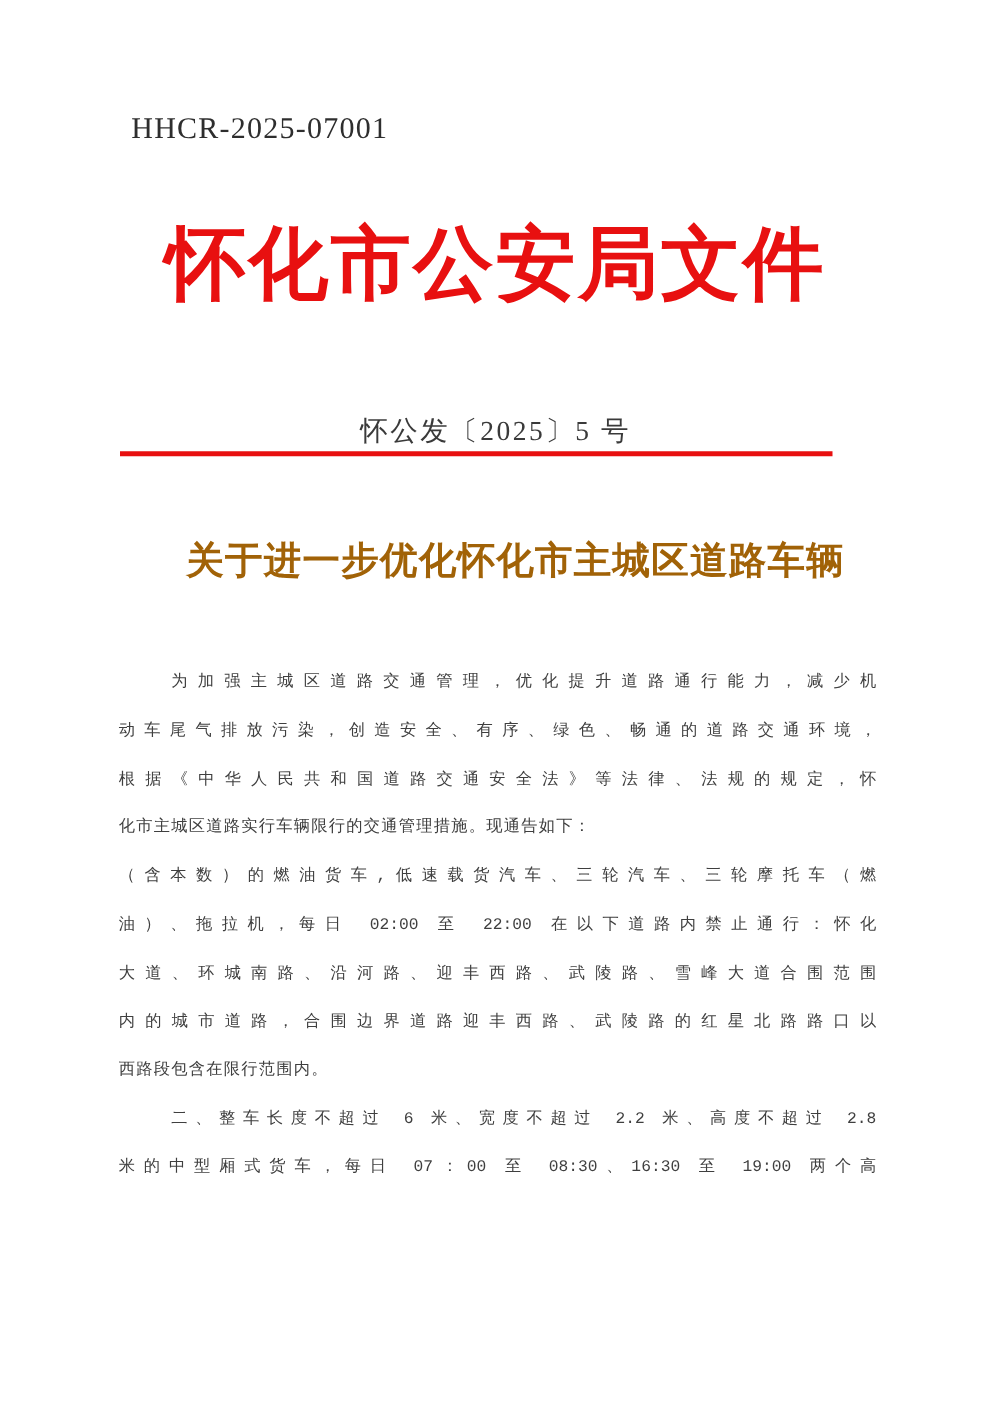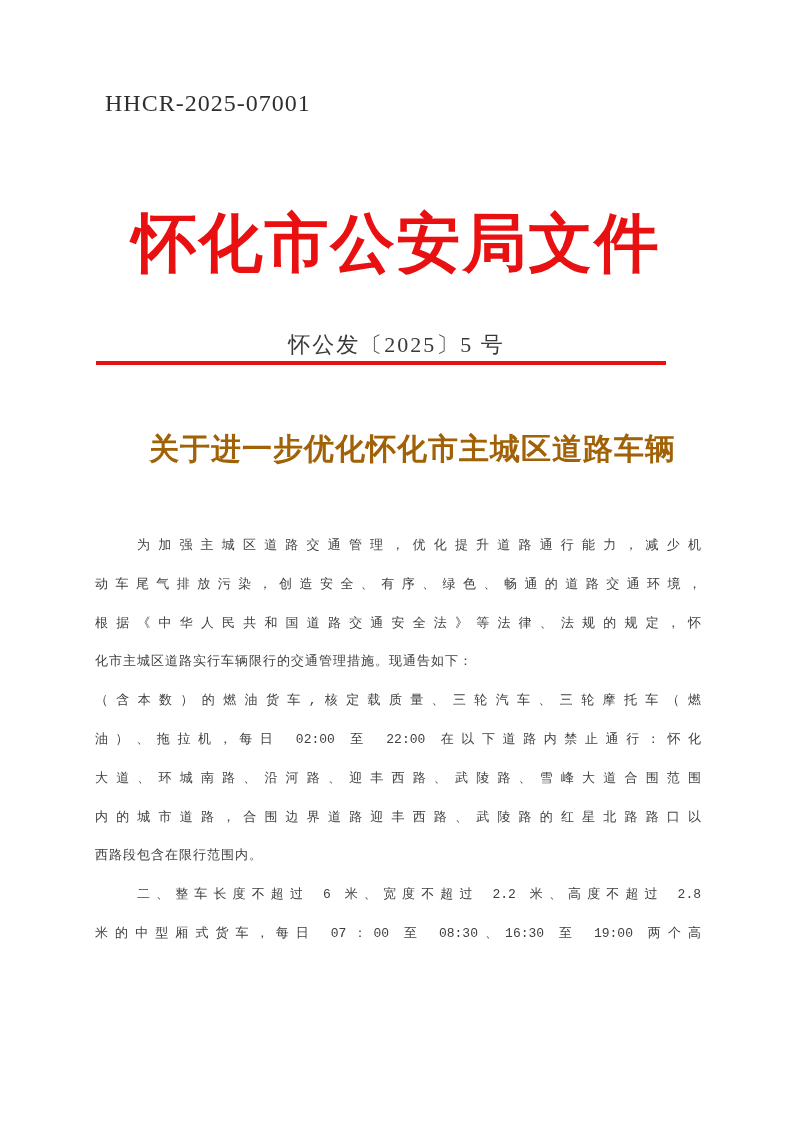--- a/index.html
+++ b/index.html
@@ -27,21 +27,20 @@
     position: absolute;
     left: 0;
     top: 168px;
     width: 100%;
     text-align: center;
     font-size: 64px;
     font-weight: 700;
     letter-spacing: 2px;
     color: var(--red);
     font-family: "Liberation Serif", "DejaVu Serif", serif;
-    margin-top: 32px;
   }
   .doc-number {
     position: absolute;
     left: 0;
     top: 330px;
     width: 100%;
     text-align: center;
     font-size: 22px;
     letter-spacing: 2px;
     color: #3a3a3a;
@@ -107,21 +106,21 @@
 
   <div class="notice-title">
     <div class="notice-title-line">关于进一步优化怀化市主城区道路车辆</div>
   </div>
 
   <div class="notice-body">
       <div class="body-line indent justify">为加强主城区道路交通管理，优化提升道路通行能力，减少机</div>
       <div class="body-line justify">动车尾气排放污染，创造安全、有序、绿色、畅通的道路交通环境，</div>
       <div class="body-line justify">根据《中华人民共和国道路交通安全法》等法律、法规的规定，怀</div>
       <div class="body-line">化市主城区道路实行车辆限行的交通管理措施。现通告如下：</div>
-      <div class="body-line justify">（含本数）的燃油货车,核定载质量、三轮汽车、三轮摩托车（燃</div>
+      <div class="body-line justify">（含本数）的燃油货车,低速载货汽车、三轮汽车、三轮摩托车（燃</div>
       <div class="body-line justify">油）、拖拉机，每日 02:00 至 22:00 在以下道路内禁止通行：怀化</div>
       <div class="body-line justify">大道、环城南路、沿河路、迎丰西路、武陵路、雪峰大道合围范围</div>
       <div class="body-line justify">内的城市道路，合围边界道路迎丰西路、武陵路的红星北路路口以</div>
       <div class="body-line">西路段包含在限行范围内。</div>
       <div class="body-line indent justify">二、整车长度不超过 6 米、宽度不超过 2.2 米、高度不超过 2.8</div>
       <div class="body-line justify">米的中型厢式货车，每日 07：00 至 08:30、16:30 至 19:00 两个高</div>
     </div>
 </div>
 
 </body></html>

